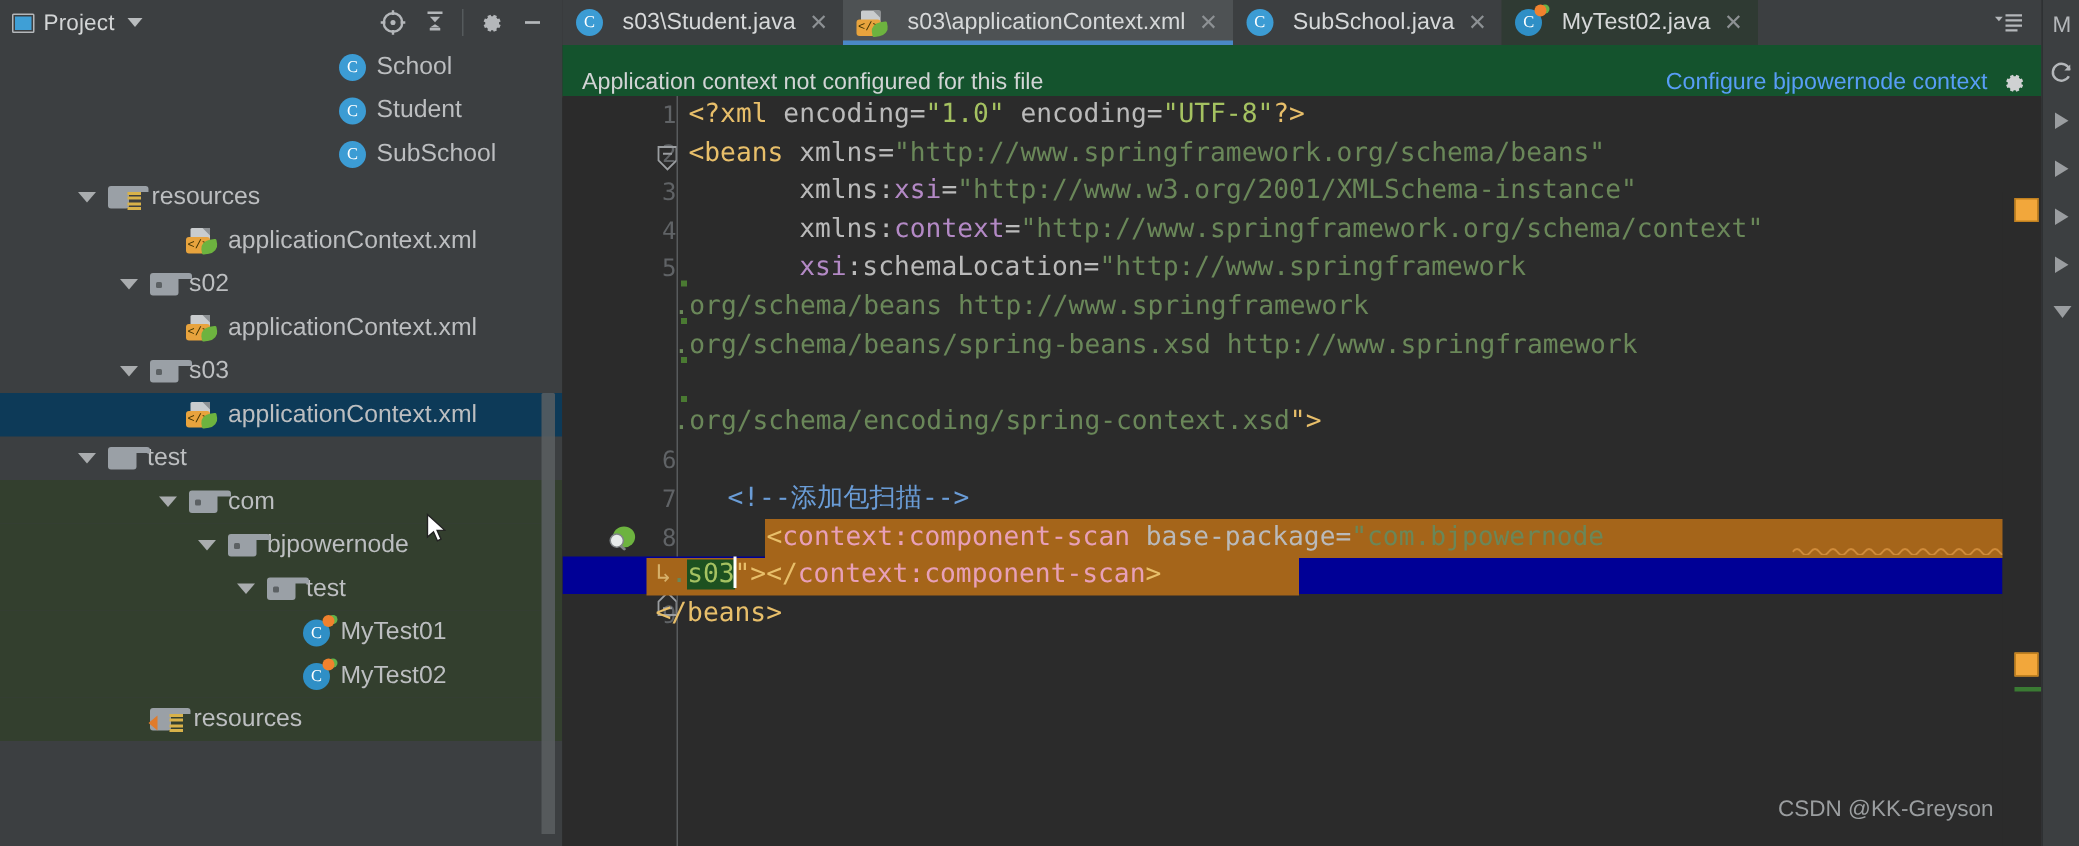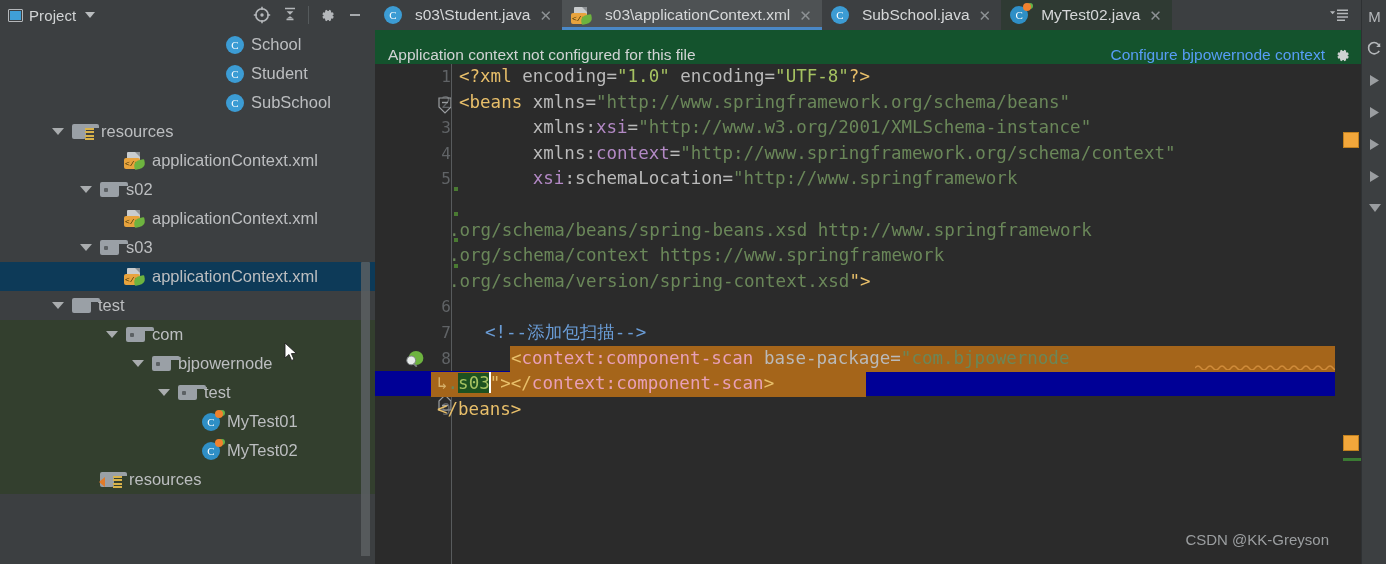--- a/index.html
+++ b/index.html
@@ -510,26 +510,26 @@
         <div style="position:absolute;top:0px;left:0;"><span class="tagpunct">&lt;?xml </span><span class="attr">encoding=</span><span class="strv">"1.0"</span><span class="attr"> encoding=</span><span class="strv">"UTF-8"</span><span class="tagpunct">?&gt;</span></div>
 
         <div style="position:absolute;top:25.6px;left:0;"><span class="tagname">&lt;beans </span><span class="attr">xmlns=</span><span class="str">"http://www.springframework.org/schema/beans"</span></div>
 
         <div style="position:absolute;top:51.2px;left:0;"><span class="plain">       </span><span class="attr">xmlns:</span><span class="attrns">xsi</span><span class="attr">=</span><span class="str">"http://www.w3.org/2001/XMLSchema-instance"</span></div>
 
         <div style="position:absolute;top:76.8px;left:0;"><span class="plain">       </span><span class="attr">xmlns:</span><span class="attrns">context</span><span class="attr">=</span><span class="str">"http://www.springframework.org/schema/context"</span></div>
 
         <div style="position:absolute;top:102.4px;left:0;"><span class="plain">       </span><span class="attrns">xsi</span><span class="attr">:schemaLocation=</span><span class="str">"http://www.springframework</span></div>
 
+        <div style="position:absolute;top:128px;left:-10px;"><span class="str">.org/schema/beans http://www.springframework</span></div>
 
         <div style="position:absolute;top:153.6px;left:-10px;"><span class="str">.org/schema/beans/spring-beans.xsd http://www.springframework</span></div>
 
-        <div style="position:absolute;top:179.2px;left:-10px;"><span class="str">.org/schema/context https://www.springframework</span></div>
-
-        <div style="position:absolute;top:204.8px;left:-10px;"><span class="str">.org/schema/version/spring-context.xsd</span><span class="tagname">"&gt;</span></div>
+
+        <div style="position:absolute;top:204.8px;left:-10px;"><span class="str">.org/schema/encoding/spring-context.xsd</span><span class="tagname">"&gt;</span></div>
 
         <div style="position:absolute;top:256px;left:26px;"><span class="comment">&lt;!--添加包扫描--&gt;</span></div>
 
         <div style="position:absolute;top:281.6px;left:52px;"><span class="tagname">&lt;</span><span class="ctxname">context:component-scan </span><span class="attr">base-package=</span><span class="str">"com.bjpowernode</span></div>
 
         <div style="position:absolute;top:307.2px;left:-22px;"><span style="color:#d6b06a;">↳</span><span class="str">.</span><span class="hl-green-sel" style="color:#a5c261;">s03</span><span style="display:inline-block;width:2px;height:21px;background:#fff;vertical-align:-4px;margin:0 -1px;"></span><span class="tagname">"&gt;</span><span class="tagname">&lt;/</span><span class="ctxname">context:component-scan</span><span class="tagname">&gt;</span></div>
 
         <div style="position:absolute;top:332.8px;left:-22px;"><span class="tagname">&lt;/beans&gt;</span></div>
       </div>
 

